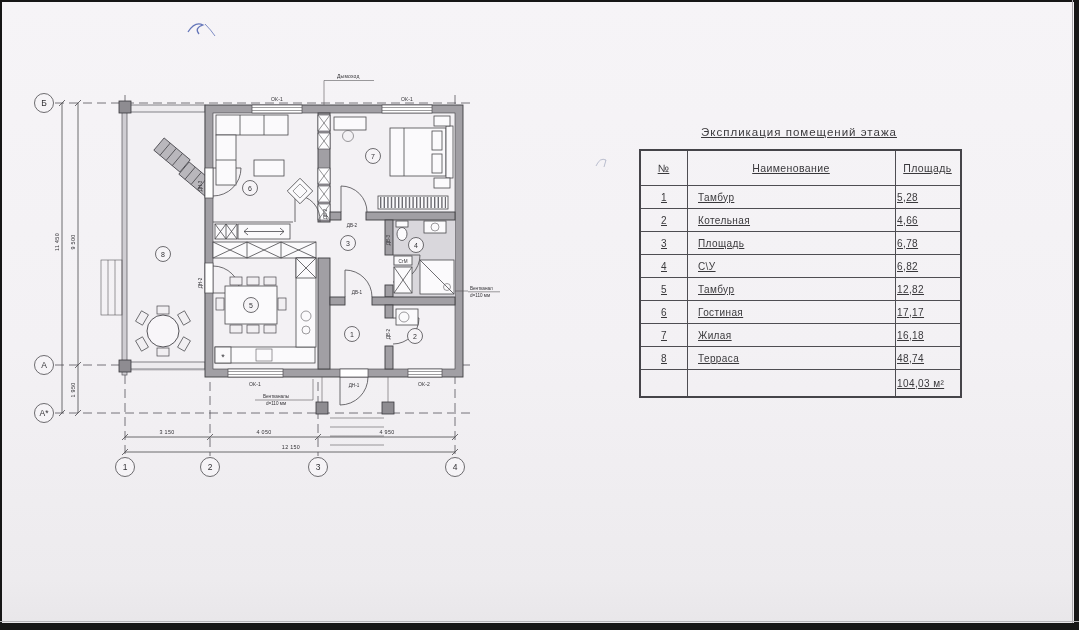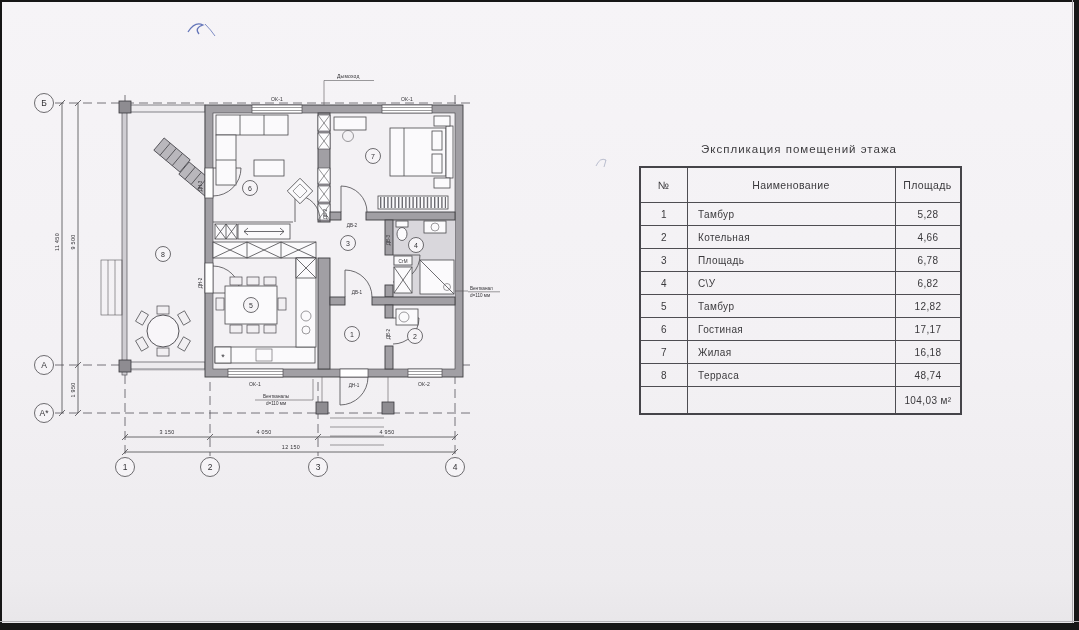--- a/index.html
+++ b/index.html
@@ -17,27 +17,27 @@
   .edge-line-r{position:absolute;right:6px;top:0;width:1px;height:630px;background:#a9a7ab;}
   .edge-line-b{position:absolute;left:0;bottom:8px;width:1079px;height:1px;background:#b5b3b7;}
 
   .doc-title{
     position:absolute;left:175px;top:30px;font-size:12.5px;letter-spacing:1.1px;
     color:#3c3b3e;white-space:nowrap;
   }
   .plan-wrap{position:absolute;left:0;top:0;}
 
   
-  .expl{position:absolute;left:639px;top:143px;width:320px;}
+  .expl{position:absolute;left:639px;top:126px;width:320px;text-decoration:underline;}
   .expl-title{text-align:center;font-size:11.5px;letter-spacing:1px;color:#3c3b3e;margin-bottom:11px;white-space:nowrap;}
   table.expl-table{border-collapse:collapse;border:2px solid #454449;table-layout:fixed;width:318px;}
   table.expl-table td{border:1px solid #4e4d52;font-size:10px;letter-spacing:.4px;color:#3a393c;overflow:hidden;white-space:nowrap;}
   td.c-num{width:45px;text-align:center;}
   td.c-name{width:206px;padding-left:10px;}
-  td.c-area{width:63px;text-align:center;}
+  td.c-area{width:63px;}
   tr.hdr td{height:32px;text-align:center;font-size:10.5px;padding-left:0;}
   tr.row td{height:20px;}
   tr.total td{height:24px;}
 
   svg{font-family:"Liberation Sans",sans-serif;}
   .ln{stroke:#4a494d;stroke-width:0.8;fill:none;}
   .thin{stroke:#5a595d;stroke-width:0.6;fill:none;}
   .dash{stroke:#55545a;stroke-width:0.8;fill:none;stroke-dasharray:9 5;}
   .wall{fill:#a19fa4;stroke:#3f3e42;stroke-width:0.9;}
   .floor{fill:#f3f1f4;stroke:#3f3e42;stroke-width:0.6;}

